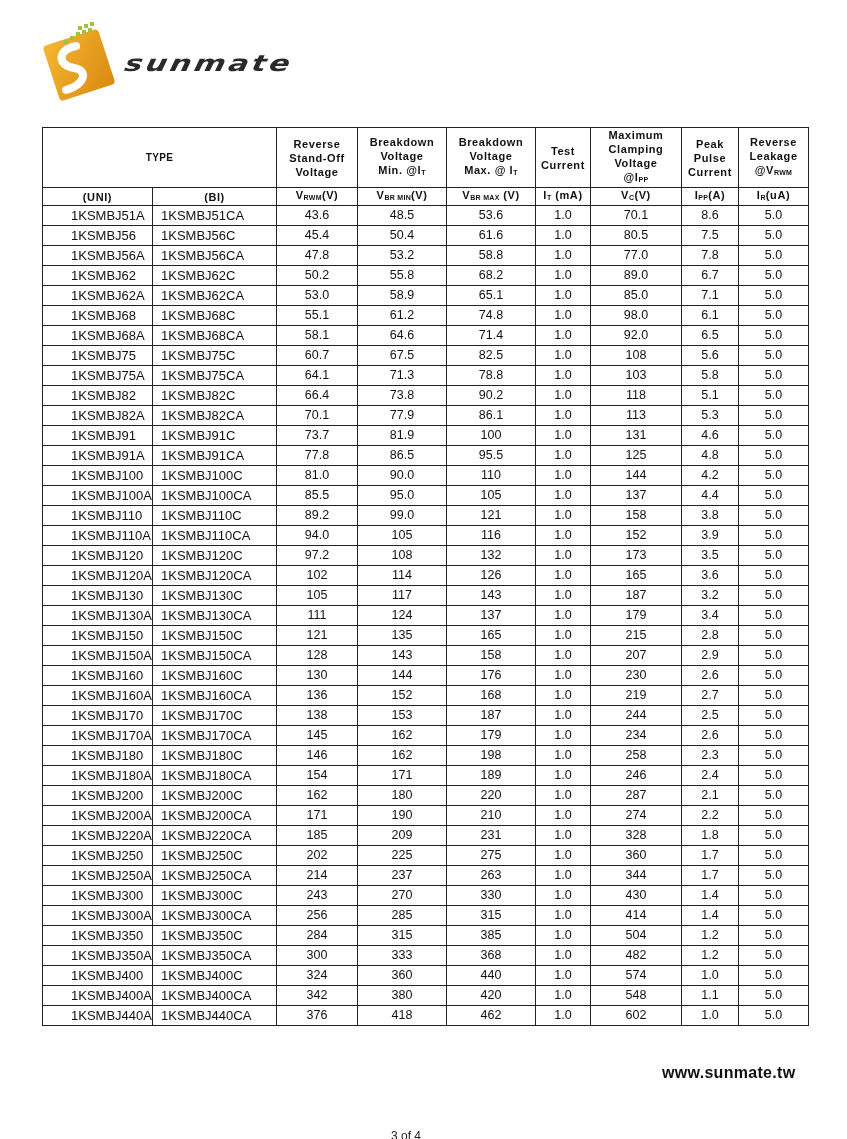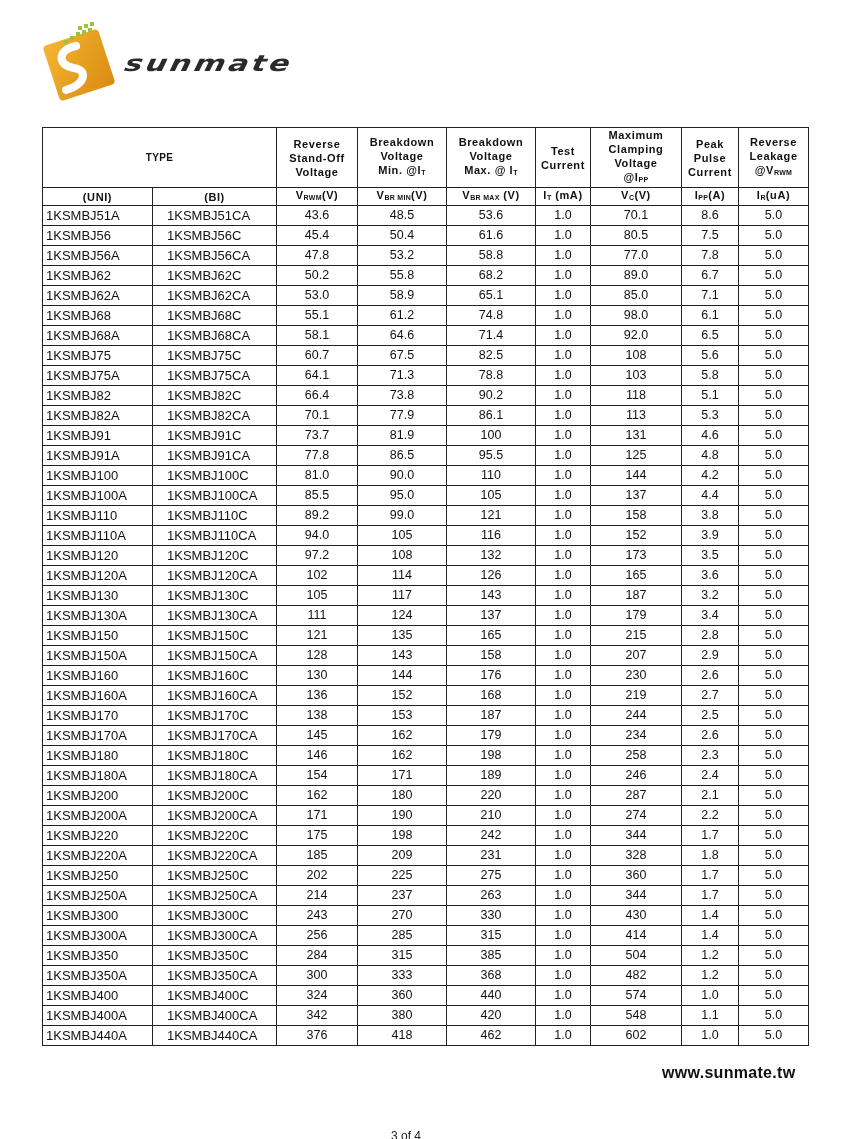--- a/index.html
+++ b/index.html
@@ -5,22 +5,22 @@
   html, body { margin: 0; padding: 0; background: #ffffff; }
   body { width: 847px; height: 1139px; position: relative; font-family: "Liberation Sans", sans-serif; color: #111; overflow: hidden; }
   .logo { position: absolute; left: 36px; top: 20px; width: 270px; height: 82px; }
   .logo-text { position: absolute; left: 92px; top: 30px; font-family: "DejaVu Sans", sans-serif; font-weight: bold; font-style: italic; font-size: 30px; letter-spacing: 3px; color: #2a2a2a; transform: skewX(-12deg) scaleY(0.75); transform-origin: left top; }
   table.spec { position: absolute; left: 42px; top: 127px; width: 766px; border-collapse: collapse; table-layout: fixed; }
   table.spec td, table.spec th { border: 1px solid #222; padding: 0; text-align: center; vertical-align: middle; font-size: 12.5px; line-height: 1; }
   table.spec th { font-weight: bold; font-size: 11px; letter-spacing: 0.6px; line-height: 14px; }
   table.spec th.type { font-size: 10px; letter-spacing: 0.4px; }
   table.spec tr.head1 th { height: 52px; }
   table.spec tr.head2 th { height: 16px; font-size: 11px; }
-  table.spec td.name { text-align: left; padding-left: 3px; font-size: 13px; }
-  table.spec td.name2 { text-align: left; padding-left: 14px; font-size: 13px; }
+  table.spec td.name { text-align: left; padding-left: 28px; font-size: 13px; }
+  table.spec td.name2 { text-align: left; padding-left: 8px; font-size: 13px; }
   table.spec tr.row td { height: 19px; }
   sub.s { font-size: 7px; vertical-align: -1px; letter-spacing: 0.3px; }
   .footer-page { position: absolute; left: 391px; top: 1099px; font-size: 12px; color: #222; margin-top: 30px; }
   .footer-url { position: absolute; left: 662px; top: 1064px; font-size: 16px; font-weight: bold; color: #111; letter-spacing: 0.3px; }
 </style>
 </head>
 <body>
 
 <div class="logo">
   <svg width="90" height="82" viewBox="0 0 90 82" style="position:absolute;left:0;top:0;">
@@ -417,31 +417,20 @@
         <td class="name2">1KSMBJ200CA</td>
         <td>171</td>
         <td>190</td>
         <td>210</td>
         <td>1.0</td>
         <td>274</td>
         <td>2.2</td>
         <td>5.0</td>
       </tr>
       <tr class="row">
-        <td class="name">1KSMBJ220</td>
-        <td class="name2">1KSMBJ220C</td>
-        <td>175</td>
-        <td>198</td>
-        <td>242</td>
-        <td>1.0</td>
-        <td>344</td>
-        <td>1.7</td>
-        <td>5.0</td>
-      </tr>
-      <tr class="row">
         <td class="name">1KSMBJ220A</td>
         <td class="name2">1KSMBJ220CA</td>
         <td>185</td>
         <td>209</td>
         <td>231</td>
         <td>1.0</td>
         <td>328</td>
         <td>1.8</td>
         <td>5.0</td>
       </tr>

